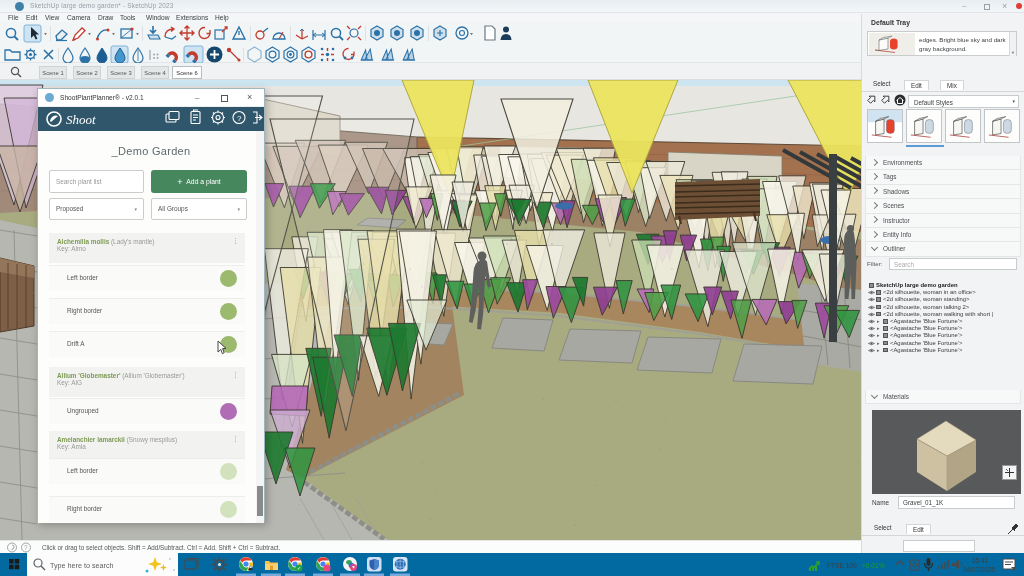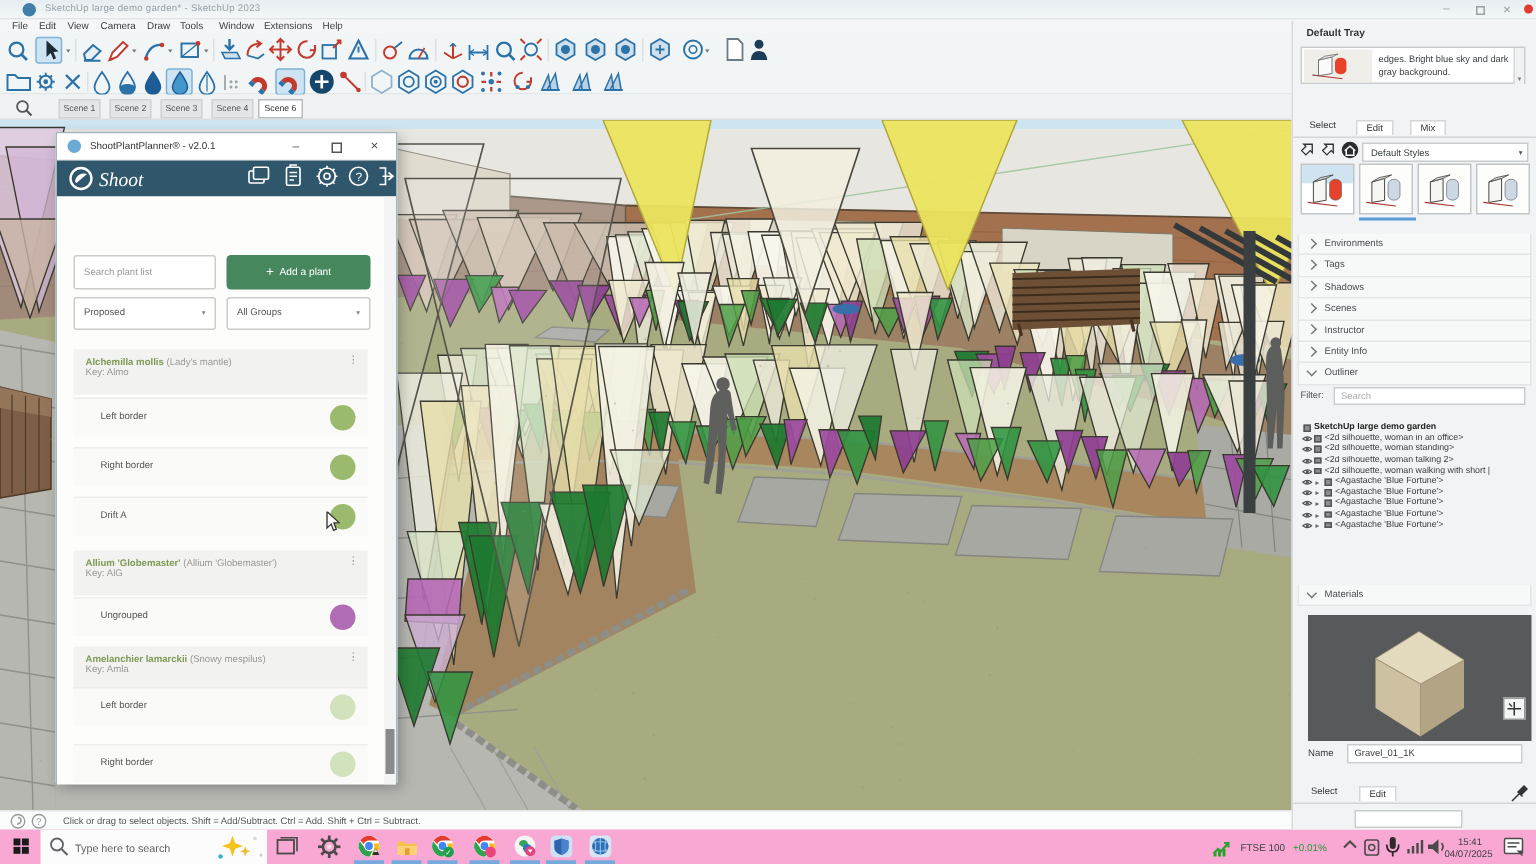--- a/index.html
+++ b/index.html
@@ -17,21 +17,21 @@
 #tb2{left:0;top:45px;width:1024px;height:18px;background:#f2f5f6;border-bottom:1px solid #e4e7e8}
 
 #tabs{left:0;top:63px;width:1024px;height:17px;background:#f0f2f3;border-bottom:1px solid #dcdfe0}
 .stab{position:absolute;top:2.5px;height:13px;width:28px;background:#e4e7e8;border:1px solid #cfd3d5;font-size:5.8px;color:#555;text-align:center;line-height:12px}
 .stab.active{background:#fff;border-color:#b8bcbe;color:#333}
 
 #viewport{left:0;top:80px;width:862px;height:460px;overflow:hidden;background:#ebeae5}
 
 #statusbar{left:0;top:540px;width:1024px;height:13px;background:#fbfcfc;border-top:1px solid #e3e5e6;font-size:6.3px;color:#555}
 
-#taskbar{left:0;top:553px;width:1024px;height:23px;background:#f9a8d4}
+#taskbar{left:0;top:553px;width:1024px;height:23px;background:#0369a1}
 
 #tray{left:861px;top:14px;width:163px;height:539px;background:#f2f3f4;border-left:1px solid #d8dadb;font-size:6.3px;color:#444}
 #tray .hdr{position:absolute;left:9px;top:5px;font-size:6.8px;font-weight:bold;color:#333}
 .traybox{position:absolute;background:#fff;border:1px solid #c9cccd}
 .sect{position:absolute;left:3px;width:156px;height:14.4px;background:#f7f8f8;border:1px solid #e3e5e6;border-top:none;line-height:13px;padding-left:17px;color:#4a4f52;font-size:6.4px}
 .sect .ch{position:absolute;left:6px;top:3.5px;width:5px;height:5px;border-right:1.2px solid #777;border-bottom:1.2px solid #777;transform:rotate(-45deg)}
 .sect .chd{transform:rotate(45deg);top:2.5px}
 .treerow{position:absolute;left:4px;width:150px;height:7.2px;font-size:5.9px;color:#3c4043;white-space:nowrap;overflow:hidden}
 
 #panel{left:37px;top:88px;width:228px;height:434px;background:#fff;border:1px solid #9fb6bf;box-shadow:2px 3px 8px rgba(0,0,0,0.25)}
@@ -1053,20 +1053,21 @@
             <circle cx="180" cy="10.5" r="2"></circle>
       <path d="M180 3.5 L180 5.5 M180 15.5 L180 17.5 M173 10.5 L175 10.5 M185 10.5 L187 10.5 M175 5.5 L176.5 7 M183.5 14 L185 15.5 M175 15.5 L176.5 14 M183.5 7 L185 5.5"></path>
       <circle cx="201" cy="10.5" r="6"></circle>
             <text x="199" y="13.5" font-size="8" fill="#fff" stroke="none" font-family="Liberation Sans">?</text>
       <path d="M215 5 L219 5 L219 16 L215 16"></path>
             <path d="M221 8 L224 10.5 L221 13 M224 10.5 L217 10.5"></path>
     </g>
   </svg>
       </div>
   <div id="pbody">
+    <div style="position:absolute;left:0;top:14px;width:100%;text-align:center;font-size:11px;color:#5f6a6e;letter-spacing:0.3px">_Demo Garden</div>
     <div class="pinput" style="left:11px;top:39px;width:95px;height:23px;line-height:21px">Search plant list</div>
     <div style="position:absolute;left:113px;top:39px;width:96px;height:23px;background:#47875d;border-radius:3px;color:#fff;font-size:6.8px;text-align:center;line-height:23px"><span style="font-size:9px;vertical-align:-1px">+</span>&nbsp;&nbsp;Add a plant</div>
     <div class="pinput" style="left:11px;top:67px;width:95px;height:22px;color:#555">Proposed<span style="position:absolute;right:6px;top:0;color:#888;font-size:5px">▾</span></div>
     <div class="pinput" style="left:113px;top:67px;width:96px;height:22px;color:#555">All Groups<span style="position:absolute;right:6px;top:0;color:#888;font-size:5px">▾</span></div>
     <div class="pcardh" style="top:102px;height:30px"><span style="color:#7d9a55;font-weight:bold">Alchemilla mollis</span><span style="color:#999"> (Lady's mantle)</span><br><span style="color:#999">Key: Almo</span><div class="kebab">⋮</div></div>
     <div class="prow" style="top:134px">
           <span style="position:absolute;left:18px;top:8px">Left border</span>
           <div class="pdot" style="background:#9cba6e"></div>
         </div>
     <div class="prow" style="top:167px">

